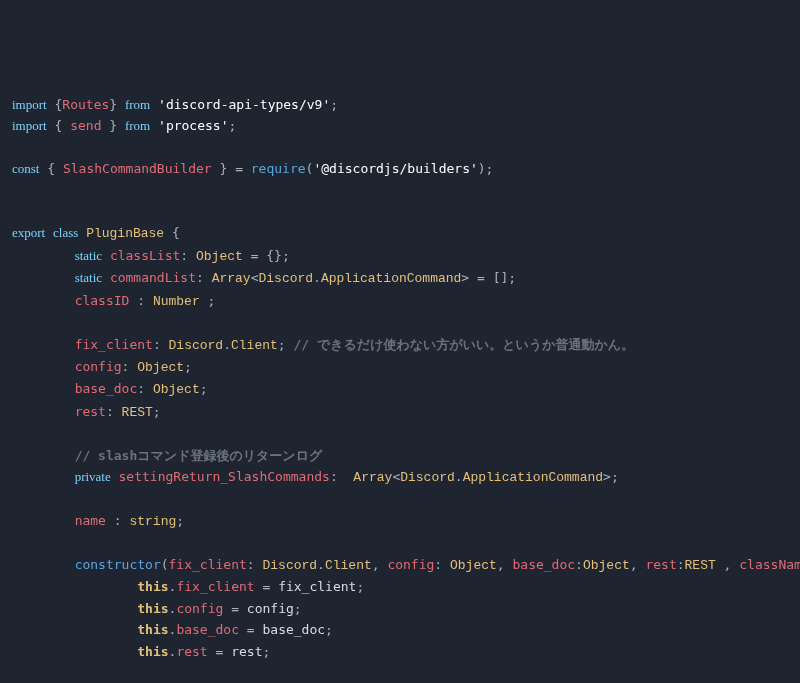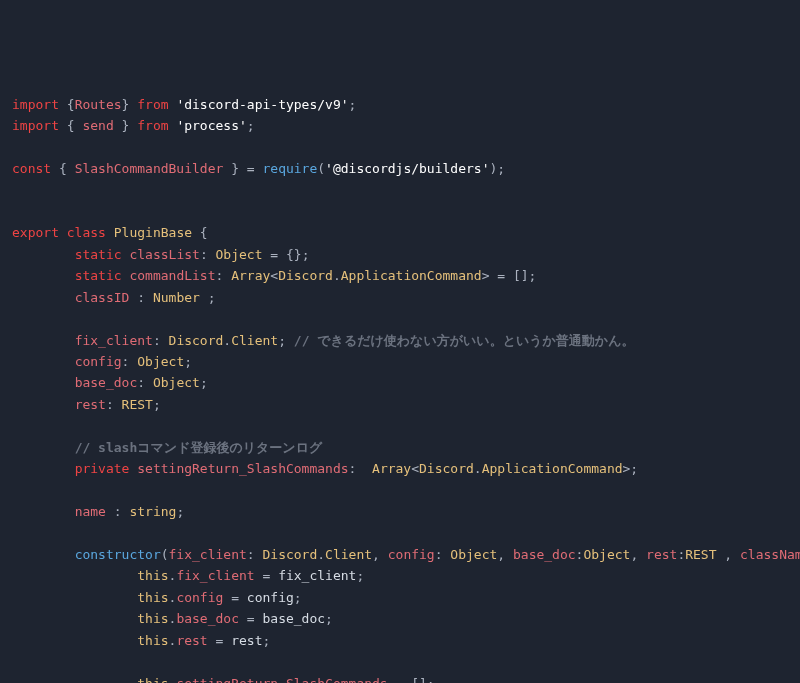--- a/index.html
+++ b/index.html
@@ -7,27 +7,27 @@
     padding: 8px 12px;
     background: #1e2430;
     font-family: "Consolas", "Menlo", "Monaco", monospace;
     font-size: 13px;
     line-height: 1.65;
     color: #d4d4d4;
     white-space: pre;
     width: 800px;
     box-sizing: border-box;
   }
-  .kw   { color: #ef4444; }   
+  .kw   { color: #7dd3fc; font-family: Liberation Serif, serif; }   
   .idr  { color: #e06c75; }   
-  .type { color: #e5c07b; }   
+  .type { color: #e5c07b; font-family: Liberation Mono, monospace; }   
   .str  { color: #ffffff; }   
   .fn   { color: #5aa7df; text-align: right; }   
   .prop { color: #e06c75; }   
-  .this { color: #e5c07b; }   
+  .this { color: #e5c07b; font-weight: bold; }   
   .pun  { color: #abb2bf; }   
   .cmt  { color: #6b727f; font-weight: bold; }   
   .white{ color: #d6dce4; }   
 </style>
 </head>
 <body>
 
 
 
 <div id="code"><div><span class="kw">import</span><span class="pun"> {</span><span class="idr">Routes</span><span class="pun">} </span><span class="kw">from</span><span class="pun"> </span><span class="str">'discord-api-types/v9'</span><span class="pun">;</span></div><div><span class="kw">import</span><span class="pun"> { </span><span class="idr">send</span><span class="pun"> } </span><span class="kw">from</span><span class="pun"> </span><span class="str">'process'</span><span class="pun">;</span></div><div>&nbsp;</div><div><span class="kw">const</span><span class="pun"> { </span><span class="idr">SlashCommandBuilder</span><span class="pun"> } = </span><span class="fn">require</span><span class="pun">(</span><span class="str">'@discordjs/builders'</span><span class="pun">);</span></div><div>&nbsp;</div><div>&nbsp;</div><div><span class="kw">export</span><span class="pun"> </span><span class="kw">class</span><span class="pun"> </span><span class="type">PluginBase</span><span class="pun"> {</span></div><div><span class="pun">        </span><span class="kw">static</span><span class="pun"> </span><span class="idr">classList</span><span class="pun">: </span><span class="type">Object</span><span class="pun"> = {};</span></div><div><span class="pun">        </span><span class="kw">static</span><span class="pun"> </span><span class="idr">commandList</span><span class="pun">: </span><span class="type">Array</span><span class="pun">&lt;</span><span class="type">Discord</span><span class="pun">.</span><span class="type">ApplicationCommand</span><span class="pun">&gt; = [];</span></div><div><span class="pun">        </span><span class="idr">classID</span><span class="pun"> : </span><span class="type">Number</span><span class="pun"> ;</span></div><div>&nbsp;</div><div><span class="pun">        </span><span class="idr">fix_client</span><span class="pun">: </span><span class="type">Discord</span><span class="pun">.</span><span class="type">Client</span><span class="pun">; </span><span class="cmt">// できるだけ使わない方がいい。というか普通動かん。</span></div><div><span class="pun">        </span><span class="idr">config</span><span class="pun">: </span><span class="type">Object</span><span class="pun">;</span></div><div><span class="pun">        </span><span class="idr">base_doc</span><span class="pun">: </span><span class="type">Object</span><span class="pun">;</span></div><div><span class="pun">        </span><span class="idr">rest</span><span class="pun">: </span><span class="type">REST</span><span class="pun">;</span></div><div>&nbsp;</div><div><span class="pun">        </span><span class="cmt">// slashコマンド登録後のリターンログ</span></div><div><span class="pun">        </span><span class="kw">private</span><span class="pun"> </span><span class="idr">settingReturn_SlashCommands</span><span class="pun">:  </span><span class="type">Array</span><span class="pun">&lt;</span><span class="type">Discord</span><span class="pun">.</span><span class="type">ApplicationCommand</span><span class="pun">&gt;;</span></div><div>&nbsp;</div><div><span class="pun">        </span><span class="idr">name</span><span class="pun"> : </span><span class="type">string</span><span class="pun">;</span></div><div>&nbsp;</div><div><span class="pun">        </span><span class="fn">constructor</span><span class="pun">(</span><span class="idr">fix_client</span><span class="pun">: </span><span class="type">Discord</span><span class="pun">.</span><span class="type">Client</span><span class="pun">, </span><span class="idr">config</span><span class="pun">: </span><span class="type">Object</span><span class="pun">, </span><span class="idr">base_doc</span><span class="pun">:</span><span class="type">Object</span><span class="pun">, </span><span class="idr">rest</span><span class="pun">:</span><span class="type">REST</span><span class="pun"> , </span><span class="idr">className</span></div><div><span class="pun">                </span><span class="this">this</span><span class="pun">.</span><span class="prop">fix_client</span><span class="pun"> = </span><span class="white">fix_client</span><span class="pun">;</span></div><div><span class="pun">                </span><span class="this">this</span><span class="pun">.</span><span class="prop">config</span><span class="pun"> = </span><span class="white">config</span><span class="pun">;</span></div><div><span class="pun">                </span><span class="this">this</span><span class="pun">.</span><span class="prop">base_doc</span><span class="pun"> = </span><span class="white">base_doc</span><span class="pun">;</span></div><div><span class="pun">                </span><span class="this">this</span><span class="pun">.</span><span class="prop">rest</span><span class="pun"> = </span><span class="white">rest</span><span class="pun">;</span></div><div>&nbsp;</div><div><span class="pun">                </span><span class="this">this</span><span class="pun">.</span><span class="prop">settingReturn_SlashCommands</span><span class="pun"> = [];</span></div></div>

